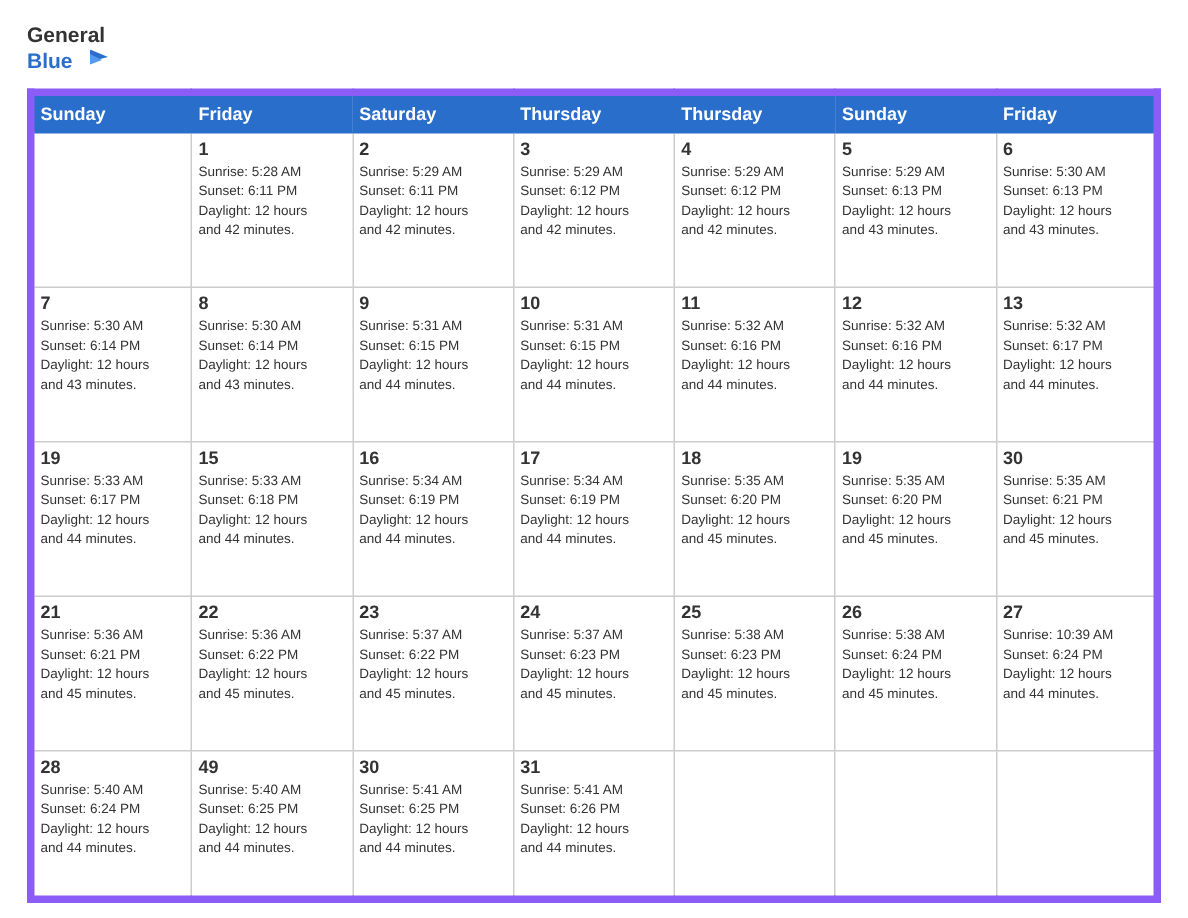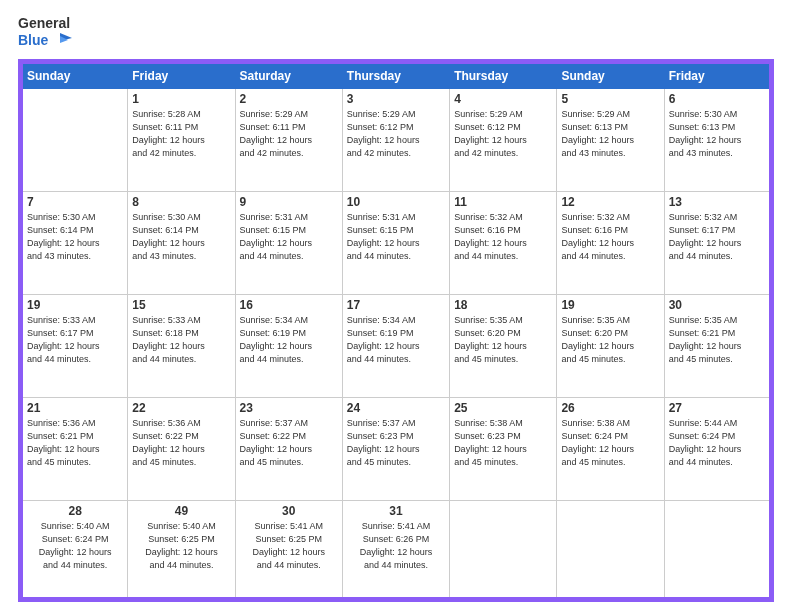--- a/index.html
+++ b/index.html
@@ -74,21 +74,20 @@
     .cell-info {
       line-height: 1.45;
       font-size: 9px;
       color: #333;
     }
     .empty-cell {
       background: #fff;
     }
     .last-row td {
       height: 70px;
-      text-align: center;
     }
   </style>
 </head>
 <body>
 
 <div class="page">
   <div class="header">
     <div class="logo">
     <div style="display:flex;flex-direction:column;line-height:1.2;">
       <span style="font-size:14px;font-weight:bold;color:#333;">General</span>
@@ -304,21 +303,21 @@
           </td>
           <td>
             <span class="day-num">26</span>
             <div class="cell-info" style="white-space: pre-line;">Sunrise: 5:38 AM
 Sunset: 6:24 PM
 Daylight: 12 hours
 and 45 minutes.</div>
           </td>
           <td>
             <span class="day-num">27</span>
-            <div class="cell-info" style="white-space: pre-line;">Sunrise: 5:44 AM
+            <div class="cell-info" style="white-space: pre-line;">Sunrise: 10:39 AM
 Sunset: 6:24 PM
 Daylight: 12 hours
 and 44 minutes.</div>
           </td>
         </tr>
         <tr class="last-row">
           <td>
             <span class="day-num">28</span>
             <div class="cell-info" style="white-space: pre-line;">Sunrise: 5:40 AM
 Sunset: 6:24 PM

